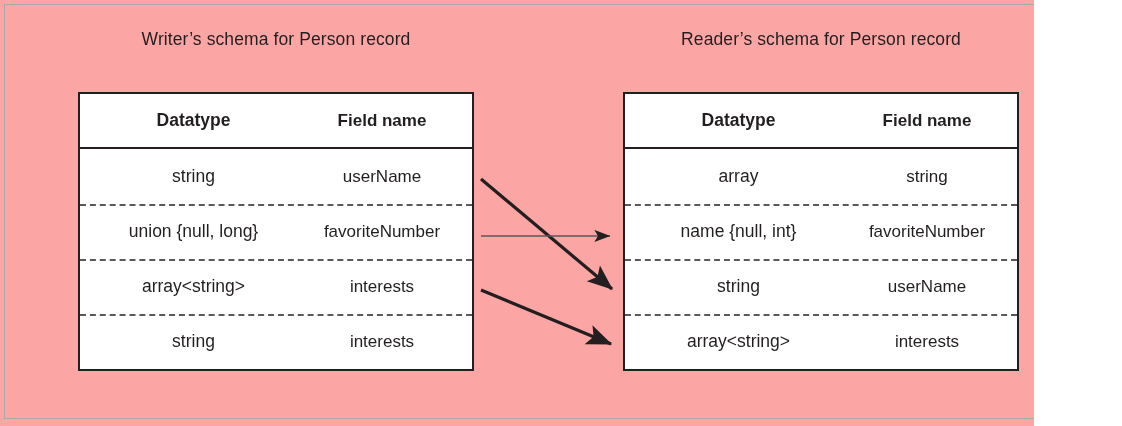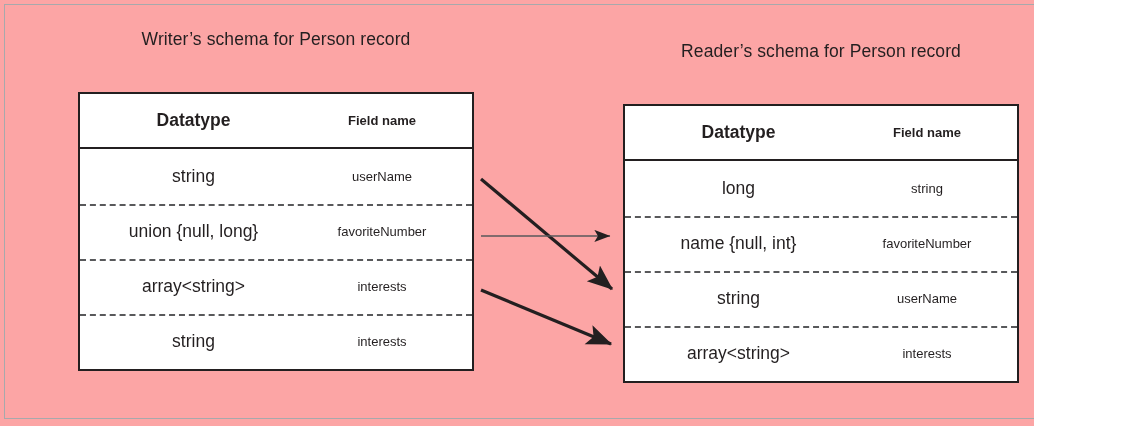--- a/index.html
+++ b/index.html
@@ -31,21 +31,21 @@
     box-sizing: border-box;
     pointer-events: none;
   }
 
   
   .schema {
     position: absolute;
     width: 396px;
   }
   .schema-writer { left: 78px; top: 28px; }
-  .schema-reader { left: 623px; top: 40px; }
+  .schema-reader { left: 623px; top: 28px; }
 
   .schema-title {
     font-size: 17.5px;
     color: #231f20;
     letter-spacing: 0.1px;
     line-height: 22px;
     white-space: nowrap;
   }
 
   .schema-table {
@@ -81,21 +81,21 @@
   .cell-type {
     width: 212px;
     padding-left: 15px;
     box-sizing: border-box;
     font-size: 17.5px;
     color: #231f20;
     white-space: nowrap;
   }
   .cell-name {
     flex: 1;
-    font-size: 13px;
+    font-size: 17px;
     color: #231f20;
     white-space: nowrap;
   }
   .row-header .cell-type,
   .row-header .cell-name {
     font-weight: bold;
   }
 
   
   .arrows {
@@ -145,21 +145,21 @@
   <div class="schema schema-reader">
     <div class="schema-title">Reader’s schema for Person record</div>
 
     <div class="schema-table">
       <div class="row row-header">
         <div class="cell-type">Datatype</div>
         <div class="cell-name">Field name</div>
       </div>
 
       <div class="row row-data">
-        <div class="cell-type">long</div>
+        <div class="cell-type">array</div>
         <div class="cell-name">string</div>
       </div>
       <div class="row row-data">
         <div class="cell-type">name {null, int}</div>
         <div class="cell-name">favoriteNumber</div>
       </div>
       <div class="row row-data">
         <div class="cell-type">string</div>
         <div class="cell-name">userName</div>
       </div>

